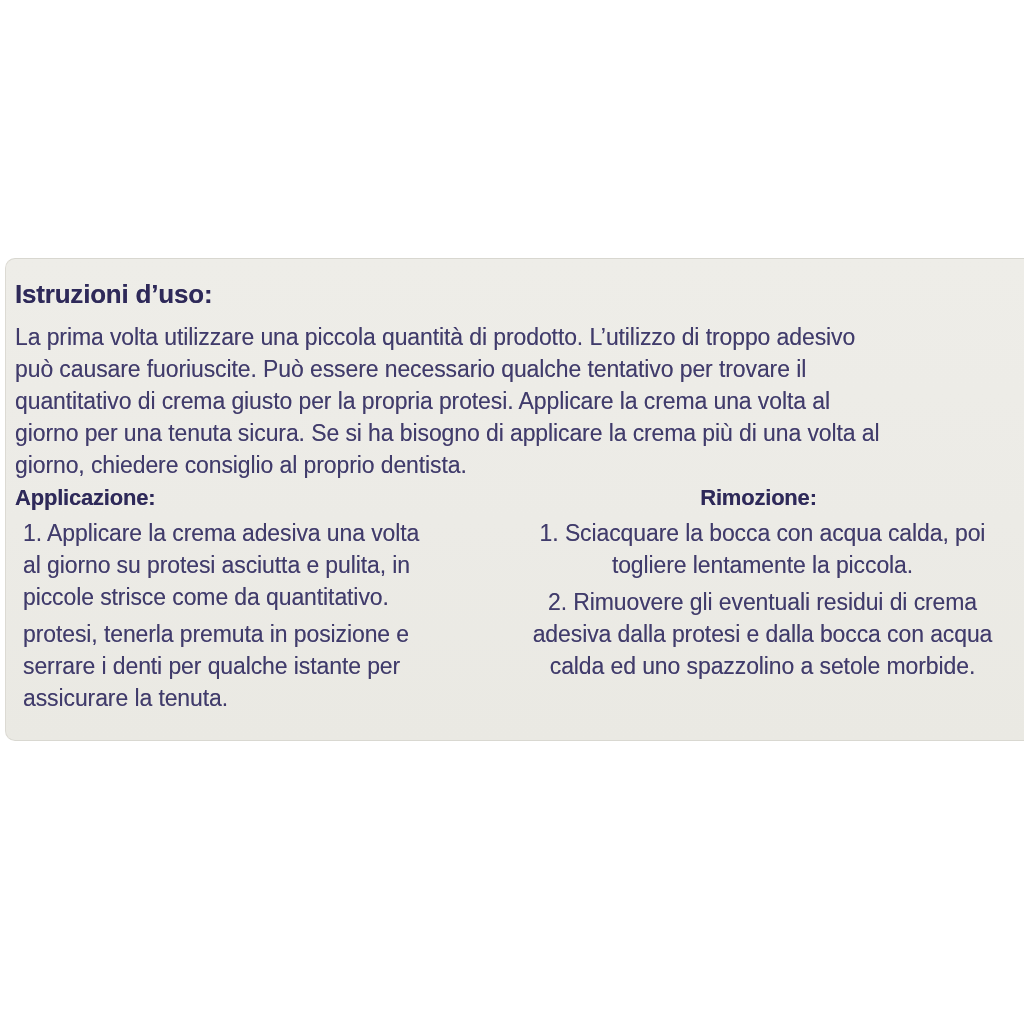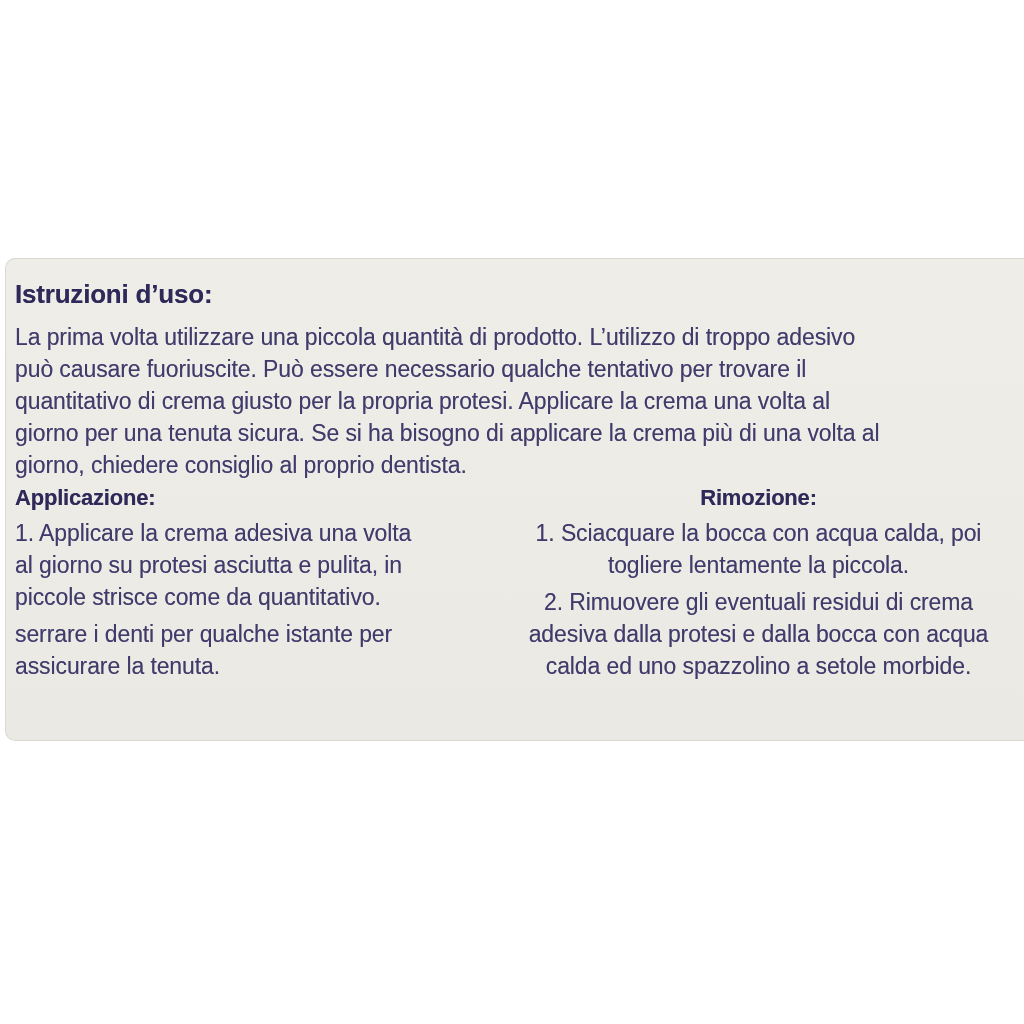--- a/index.html
+++ b/index.html
@@ -60,21 +60,21 @@
   .col-right { flex: 1 1 auto; text-align: center; }
   .col-heading {
     margin: 0;
     font-size: 22px;
     font-weight: 700;
     line-height: 30px;
     letter-spacing: -0.2px;
     color: #2e2959;
     text-shadow: 0 0 0.6px rgba(46,41,89,0.55);
   }
-  .items { margin-top: 4px; }
+  .items { margin-top: 4px; margin-left: 8px; }
   .item + .item { margin-top: 5px; }
 </style>
 </head>
 <body>
 
 <div class="photo-canvas">
 
   <div class="panel">
 
     <h1 class="section-title">Istruzioni d’uso:</h1>
@@ -91,20 +91,21 @@
 
       <div class="col-left">
         <h2 class="col-heading">Applicazione:</h2>
         <div class="items">
           <div class="item">
             <div class="line">1. Applicare la crema adesiva una volta</div>
             <div class="line">al giorno su protesi asciutta e pulita, in</div>
             <div class="line">piccole strisce come da quantitativo.</div>
           </div>
           <div class="item">
+            <div class="line">protesi, tenerla premuta in posizione e</div>
             <div class="line">serrare i denti per qualche istante per</div>
             <div class="line">assicurare la tenuta.</div>
           </div>
         </div>
       </div>
 
       <div class="col-right">
         <h2 class="col-heading">Rimozione:</h2>
         <div class="items">
           <div class="item">

